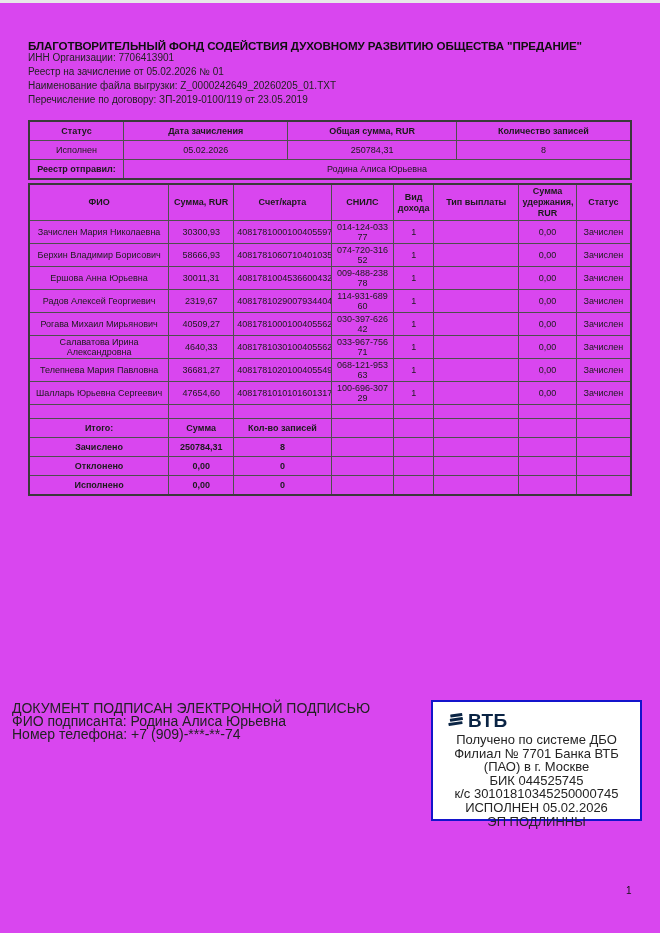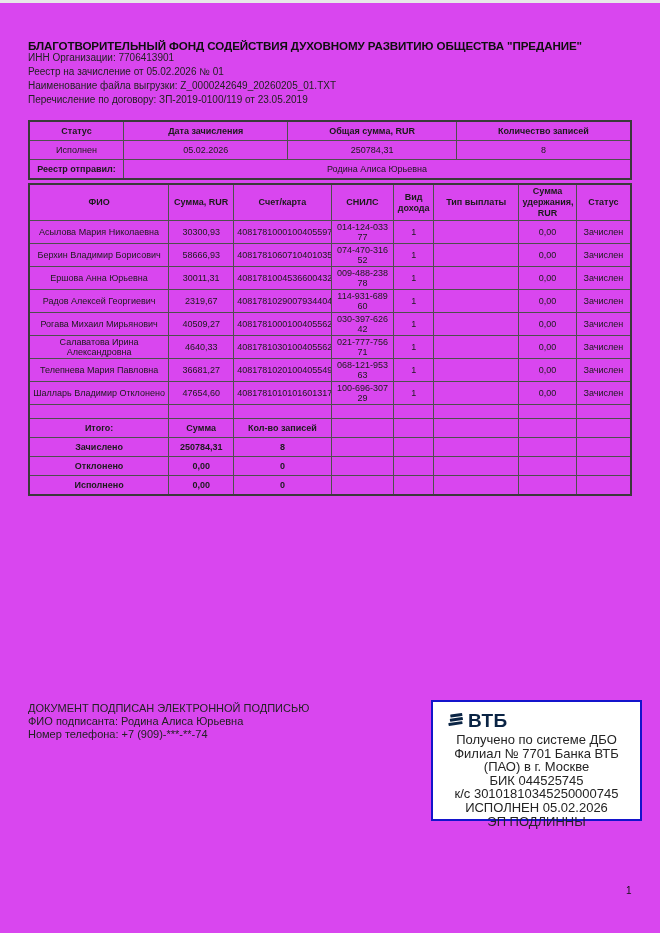--- a/index.html
+++ b/index.html
@@ -20,21 +20,21 @@
   .doc-table td, .doc-table th { border:1px solid #4f4f4f; padding:1px 3px; text-align:center; vertical-align:middle; font-size:9px; overflow:hidden; }
   .t1 { top:117px; }
   .t1 td, .t1 th { height:16px; }
   .t1 th { font-weight:bold; }
   .t2 { top:180px; }
   .t2 th { font-weight:bold; height:28px; line-height:11px; }
   .t2 td { height:16px; }
   .bold { font-weight:bold; }
   .empty-row td { height:11px; }
 
-  .sign-block { position:absolute; left:28px; top:699px; font-size:11px; line-height:13px; color:#222; }
+  .sign-block { position:absolute; left:12px; top:699px; font-size:14px; line-height:13px; color:#222; }
 
   .stamp {
     position:absolute; left:431px; top:697px; width:207px; height:117px;
     border:2px solid #1414cc; background:#fff; box-sizing:content-box;
   }
   .stamp-logo { display:flex; align-items:center; margin:9px 0 3px 15px; }
   .wing { display:inline-block; margin-right:5px; transform:rotate(-8deg); }
   .wing i { display:block; height:2.6px; background:#0a2444; margin-bottom:1.6px; border-radius:0.5px; }
   .wing i:nth-child(1){ width:12px; margin-left:3px; }
   .wing i:nth-child(2){ width:13px; margin-left:1.5px; }
@@ -101,34 +101,34 @@
       <th>ФИО</th>
       <th>Сумма, RUR</th>
       <th>Счет/карта</th>
       <th>СНИЛС</th>
       <th>Вид дохода</th>
       <th>Тип выплаты</th>
       <th>Сумма удержания, RUR</th>
       <th>Статус</th>
     </tr>
     <tr>
-      <td>Асылова Мария Николаевна</td>
+      <td>Зачислен Мария Николаевна</td>
       <td>30300,93</td>
       <td>40817810001004055974</td>
       <td>014-124-033 77</td>
       <td>1</td>
       <td></td>
       <td>0,00</td>
       <td>Зачислен</td>
     </tr>
     <tr>
       <td>Берхин Владимир Борисович</td>
       <td>58666,93</td>
       <td>40817810607104010352</td>
-      <td>074-470-316 52</td>
+      <td>074-720-316 52</td>
       <td>1</td>
       <td></td>
       <td>0,00</td>
       <td>Зачислен</td>
     </tr>
     <tr>
       <td>Ершова Анна Юрьевна</td>
       <td>30011,31</td>
       <td>40817810045366004326</td>
       <td>009-488-238 78</td>
@@ -154,38 +154,38 @@
       <td>030-397-626 42</td>
       <td>1</td>
       <td></td>
       <td>0,00</td>
       <td>Зачислен</td>
     </tr>
     <tr>
       <td>Салаватова Ирина Александровна</td>
       <td>4640,33</td>
       <td>40817810301004055629</td>
-      <td>021-777-756 71</td>
+      <td>033-967-756 71</td>
       <td>1</td>
       <td></td>
       <td>0,00</td>
       <td>Зачислен</td>
     </tr>
     <tr>
       <td>Телепнева Мария Павловна</td>
       <td>36681,27</td>
       <td>40817810201004055499</td>
       <td>068-121-953 63</td>
       <td>1</td>
       <td></td>
       <td>0,00</td>
       <td>Зачислен</td>
     </tr>
     <tr>
-      <td>Шалларь Владимир Отклонено</td>
+      <td>Шалларь Юрьевна Сергеевич</td>
       <td>47654,60</td>
       <td>40817810101016013176</td>
       <td>100-696-307 29</td>
       <td>1</td>
       <td></td>
       <td>0,00</td>
       <td>Зачислен</td>
     </tr>
     <tr class="empty-row">
       <td></td>

